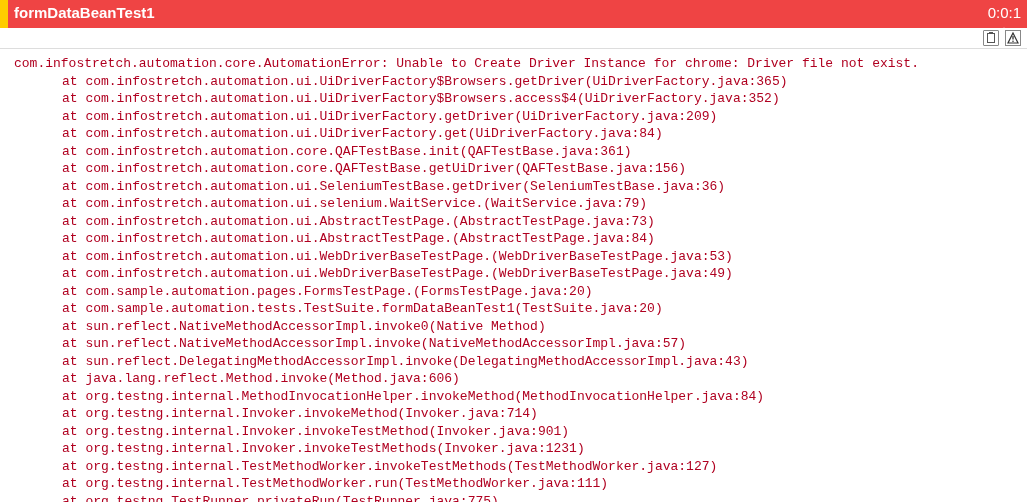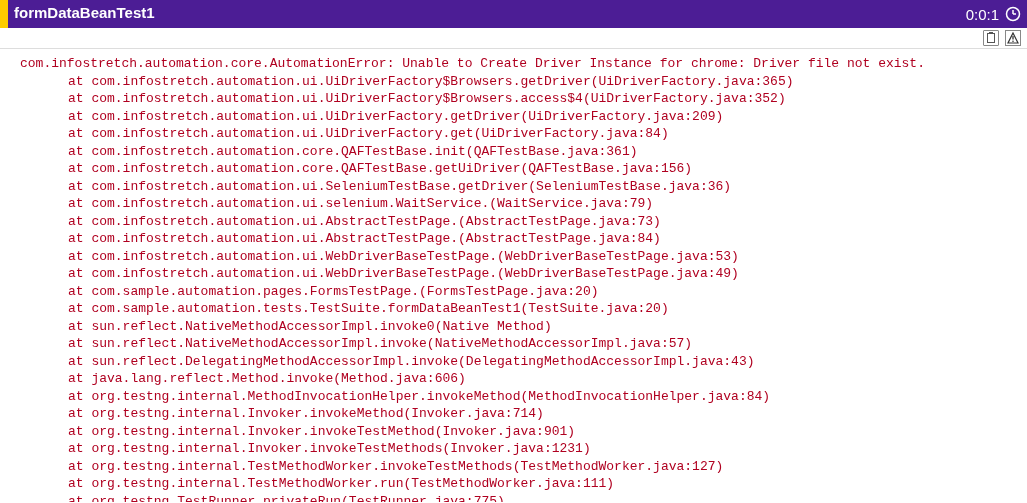--- a/index.html
+++ b/index.html
@@ -1,25 +1,25 @@
 <!DOCTYPE html>
 <html><head>
 <meta charset="utf-8">
 <style>
   * { margin:0; padding:0; box-sizing:border-box; }
   body { width:1027px; height:503px; background:#fff; font-family:Arial,Helvetica,sans-serif; overflow:hidden; }
-  .header { background:#4c1d95; color:#fff; display:flex; align-items:stretch; height:28px; }
+  .header { background:#ef4444; color:#fff; display:flex; align-items:stretch; height:28px; }
   .spine { width:8px; background:#ffcc00; }
   .title { flex:1; font-weight:bold; font-size:15px; padding:4px 6px; }
-  .timer { padding:4px 6px; font-size:15px; display:flex; align-items:center; gap:6px; }
+  .timer { padding:4px 6px; font-size:15px; display:flex; align-items:center; gap:6px;flex-direction:column; }
   .clock-icon svg { display:block; }
   .toolbar { display:flex; justify-content:flex-end; border-bottom:1px solid #ddd; padding:2px 6px 2px 6px; gap:6px; }
   .tb-icon { width:16px; height:16px; border:1px solid #888; display:flex; align-items:center; justify-content:center; font-size:11px; font-weight:bold; color:#444; cursor:pointer; }
   .tb-icon.clip { border-radius:1px; }
-  .trace-wrap { padding:6px 0 0 20px; height:calc(503px - 28px - 22px); overflow:hidden; }
+  .trace-wrap { padding:6px 0 0 14px; height:calc(503px - 28px - 22px); overflow:hidden; }
   .trace { font-family:"Courier New",monospace; font-size:13px; line-height:17.5px; color:#b00020; white-space:pre; }
   .trace .at { padding-left:48px; display:block;font-family:Liberation Mono, monospace; }
 </style>
 </head>
 <body>
 
 <div class="header">
   <div class="spine"></div>
   <div class="title">formDataBeanTest1</div>
   <div class="timer">

